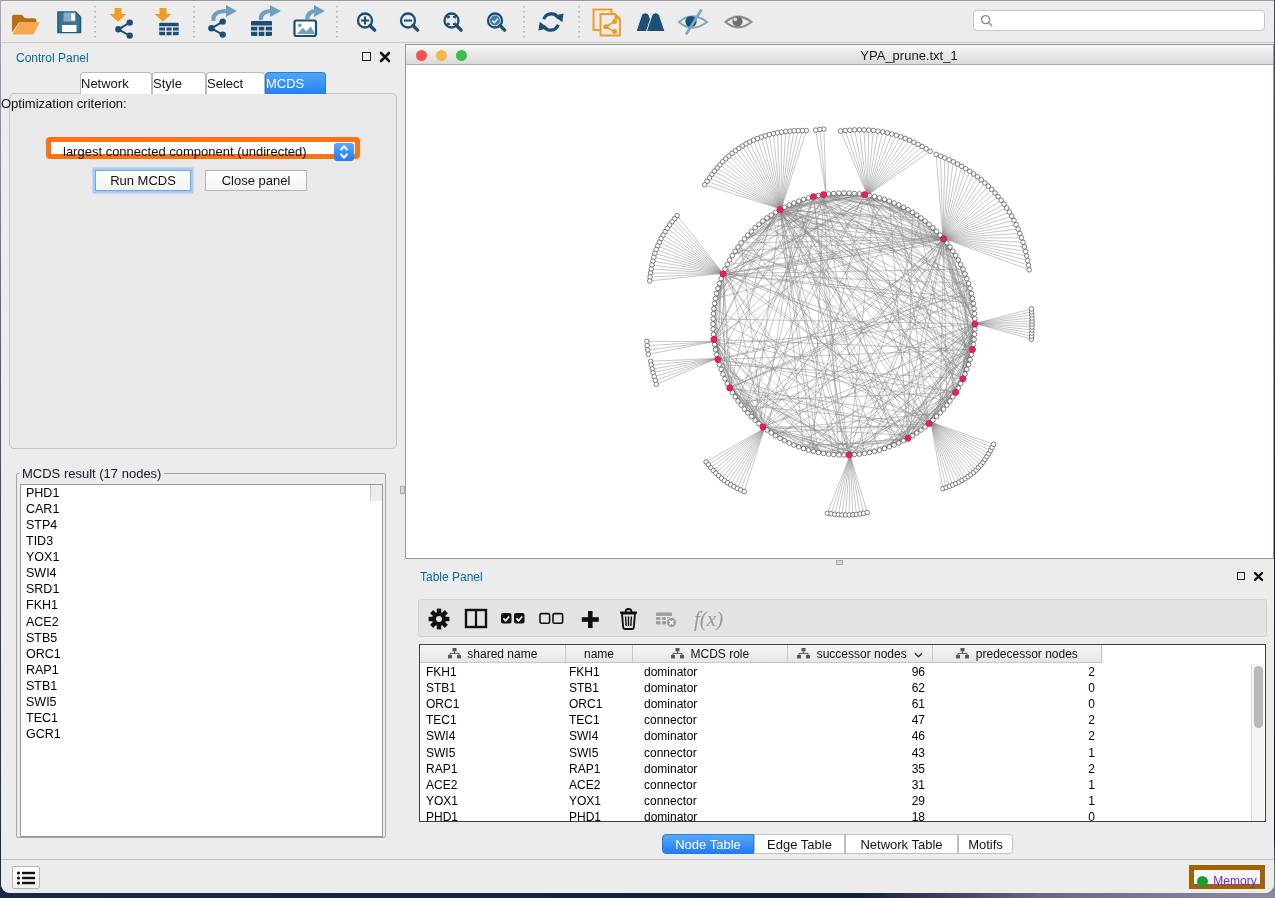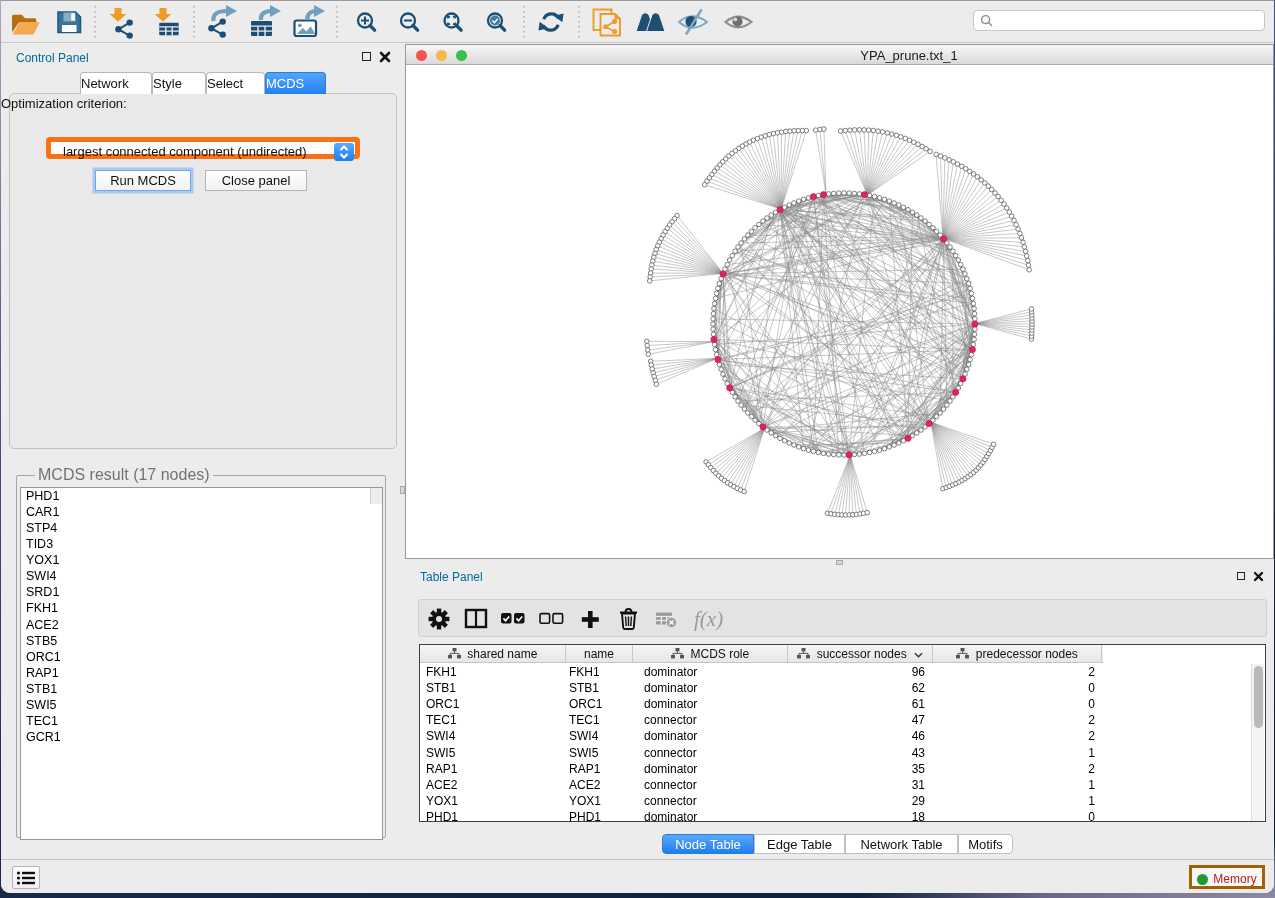--- a/index.html
+++ b/index.html
@@ -15,42 +15,42 @@
 .tab{position:absolute;top:71px;height:22px;border:1px solid #b9b9b9;background:#fff;
  font-size:13px;text-align:left;line-height:21px;border-radius:4px 4px 0 0;border-bottom:none;color:#111}
 .tabsel{background:linear-gradient(#53a4f8,#2082f5);color:#fff;border-color:#2a7fd4}
 #cpanel{position:absolute;left:8px;top:92px;width:388px;height:356px;background:#e9e9e9;
  border:1px solid #c2c2c2;border-radius:5px}
 #optlbl{position:absolute;left:0;top:95px;width:404px;text-align:left;font-size:13px;color:#111}
 #dd{position:absolute;left:45px;top:136px;width:314px;height:22px;background:#fff;border:5px solid #f97316;border-radius:4px;font-size:13px;line-height:20px;color:#111}
 #ddbtn{position:absolute;right:1px;top:1px;width:20px;height:18px;border-radius:3px;background:linear-gradient(#5caafa,#1f7df2)}
 .btn{position:absolute;top:169px;height:21px;background:linear-gradient(#fff,#f2f2f2);border:1px solid #b4b4b4;border-radius:0;font-size:13px;text-align:center;line-height:19px;color:#111}
 fieldset{position:absolute;left:15px;top:465px;width:370px;height:372px;border:1px solid #a5a5a5;border-radius:2px}
-legend{font-size:16px;color:#737373;margin-left:18px;padding:0 3px}
+legend{font-size:13px;color:#0f172a;margin-left:2px;padding:0 3px}
 #mlist{position:absolute;left:3px;top:3px;width:363px;height:353px;background:#fff;border:1px solid #989898;font-size:12.5px;color:#000}
 #mlist div{height:16.07px;line-height:16.07px;padding-left:5px}
 #mscroll{position:absolute;right:0;top:0;width:12px;height:100%;background:#ededed;border-left:1px solid #cccccc}
 #netwin{position:absolute;left:404px;top:43px;width:869px;height:515px;background:#fff;border:1px solid #999}
 #nettitle{position:absolute;left:0;top:0;width:100%;height:20px;background:linear-gradient(#f7f7f7,#d9d9d9);border-bottom:1px solid #aeaeae}
 .tl{position:absolute;top:4.5px;width:11px;height:11px;border-radius:50%}
 #netcanvas{position:absolute;left:0;top:21px;width:867px;height:492px;background:#fff;overflow:hidden}
 #tpanel{position:absolute;left:404px;top:565px;width:869px;height:294px;background:#ececec}
 #ttool{position:absolute;left:13px;top:33px;width:849px;height:38px;background:#e3e3e3;border:1px solid #d0d0d0;border-radius:3px}
 #tbl{position:absolute;left:14px;top:78px;width:847px;height:178px;background:#fff;border:1px solid #404040;overflow:hidden}
 #thead{position:absolute;left:0;top:0;width:683px;height:18px;background:linear-gradient(#f6f6f6,#e6e6e6);border-bottom:1px solid #c6c6c6;font-size:12px;color:#111}
 .hcell{position:absolute;top:0;height:18px;line-height:18px;border-right:1px solid #c9c9c9;text-align:center}
 .trow{position:absolute;left:0;width:846px;height:16.1px;font-size:12px;line-height:16.1px;color:#000}
 .tc{position:absolute;top:0;white-space:nowrap}
 #vscroll{position:absolute;right:1px;top:19px;width:13px;height:158px;background:#f4f4f4;border-left:1px solid #ddd}
 #vthumb{position:absolute;left:1.5px;top:2px;width:9px;height:62px;background:#b9b9b9;border-radius:5px}
 .btab{position:absolute;top:268px;height:20px;border:1px solid #bfbfbf;background:#fff;font-size:13px;text-align:center;line-height:19px;color:#111}
 .btabsel{background:linear-gradient(#5aa8f9,#1f7df2);color:#fff;border-color:#2a7fd4}
 #statusbar{position:absolute;left:0;top:858px;width:1273px;height:34px;background:#ececec;border-top:1px solid #c3c3c3}
 #listbtn{position:absolute;left:11px;top:6px;width:28px;height:23px;background:linear-gradient(#fdfdfd,#f0f0f0);border:1px solid #b5b5b5;border-radius:2px;text-align:center;padding-top:3px}
-#membtn{position:absolute;right:9px;top:5px;width:76px;height:24px;background:#f7f7f7;border:3px solid #a16207;font-size:12px;color:#b91c1c;line-height:22px;text-align:center}
+#membtn{position:absolute;right:9px;top:5px;width:76px;height:24px;background:#f7f7f7;border:5px solid #a16207;font-size:12px;color:#6d28d9;line-height:22px;text-align:center}
 #memdot{display:inline-block;width:11px;height:11px;border-radius:50%;background:#1e9b37;vertical-align:-2px;margin-right:5px}
 </style></head><body>
 <div id="app">
 <div id="toolbar"><svg width="960" height="42" viewBox="0 0 960 42">
         <line x1="94" y1="5" x2="94" y2="37" stroke="#9d9d9d" stroke-width="1.2" stroke-dasharray="1.6,3.4"></line>
         <line x1="193" y1="5" x2="193" y2="37" stroke="#9d9d9d" stroke-width="1.2" stroke-dasharray="1.6,3.4"></line>
         <line x1="336" y1="5" x2="336" y2="37" stroke="#9d9d9d" stroke-width="1.2" stroke-dasharray="1.6,3.4"></line>
         <line x1="523" y1="5" x2="523" y2="37" stroke="#9d9d9d" stroke-width="1.2" stroke-dasharray="1.6,3.4"></line>
         <line x1="578" y1="5" x2="578" y2="37" stroke="#9d9d9d" stroke-width="1.2" stroke-dasharray="1.6,3.4"></line>
         <path d="M11,31.5 V15.5 q0,-1.8 1.8,-1.8 h8 l3.2,3.6 h9.5 q1.8,0 1.8,1.8 v2.4 h-17.5 l-6.8,10 z" fill="#b46f12"></path>

